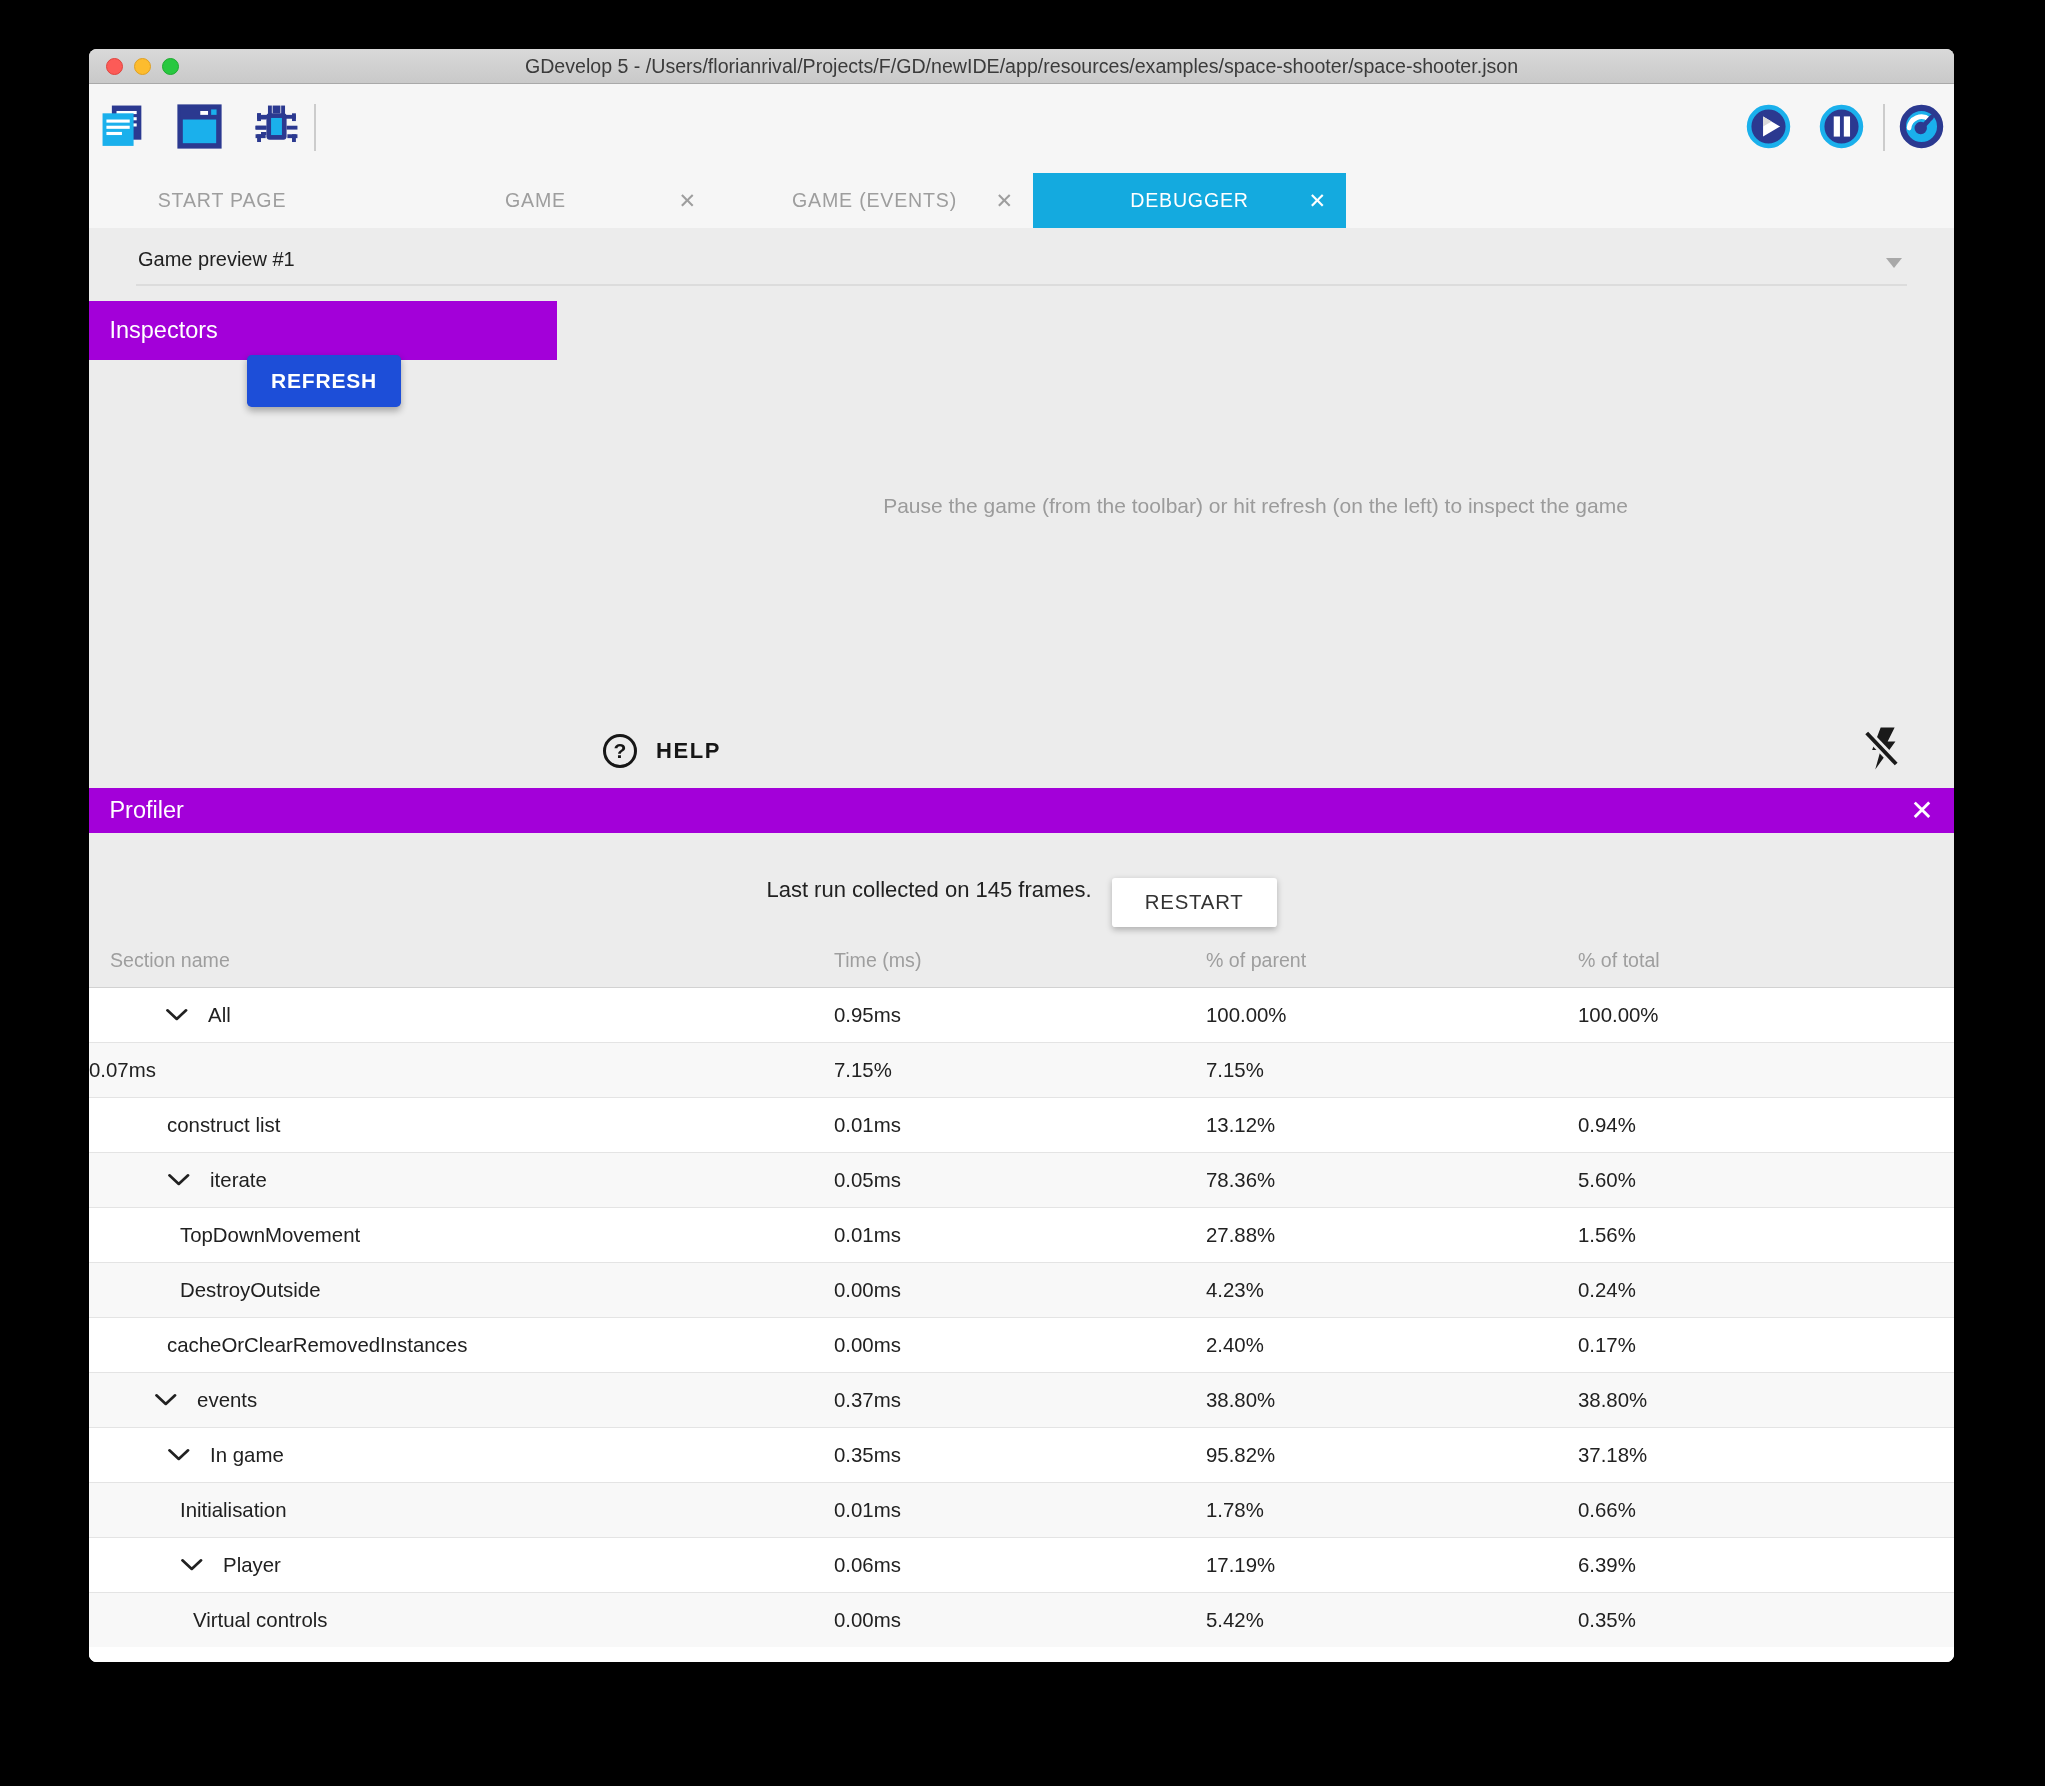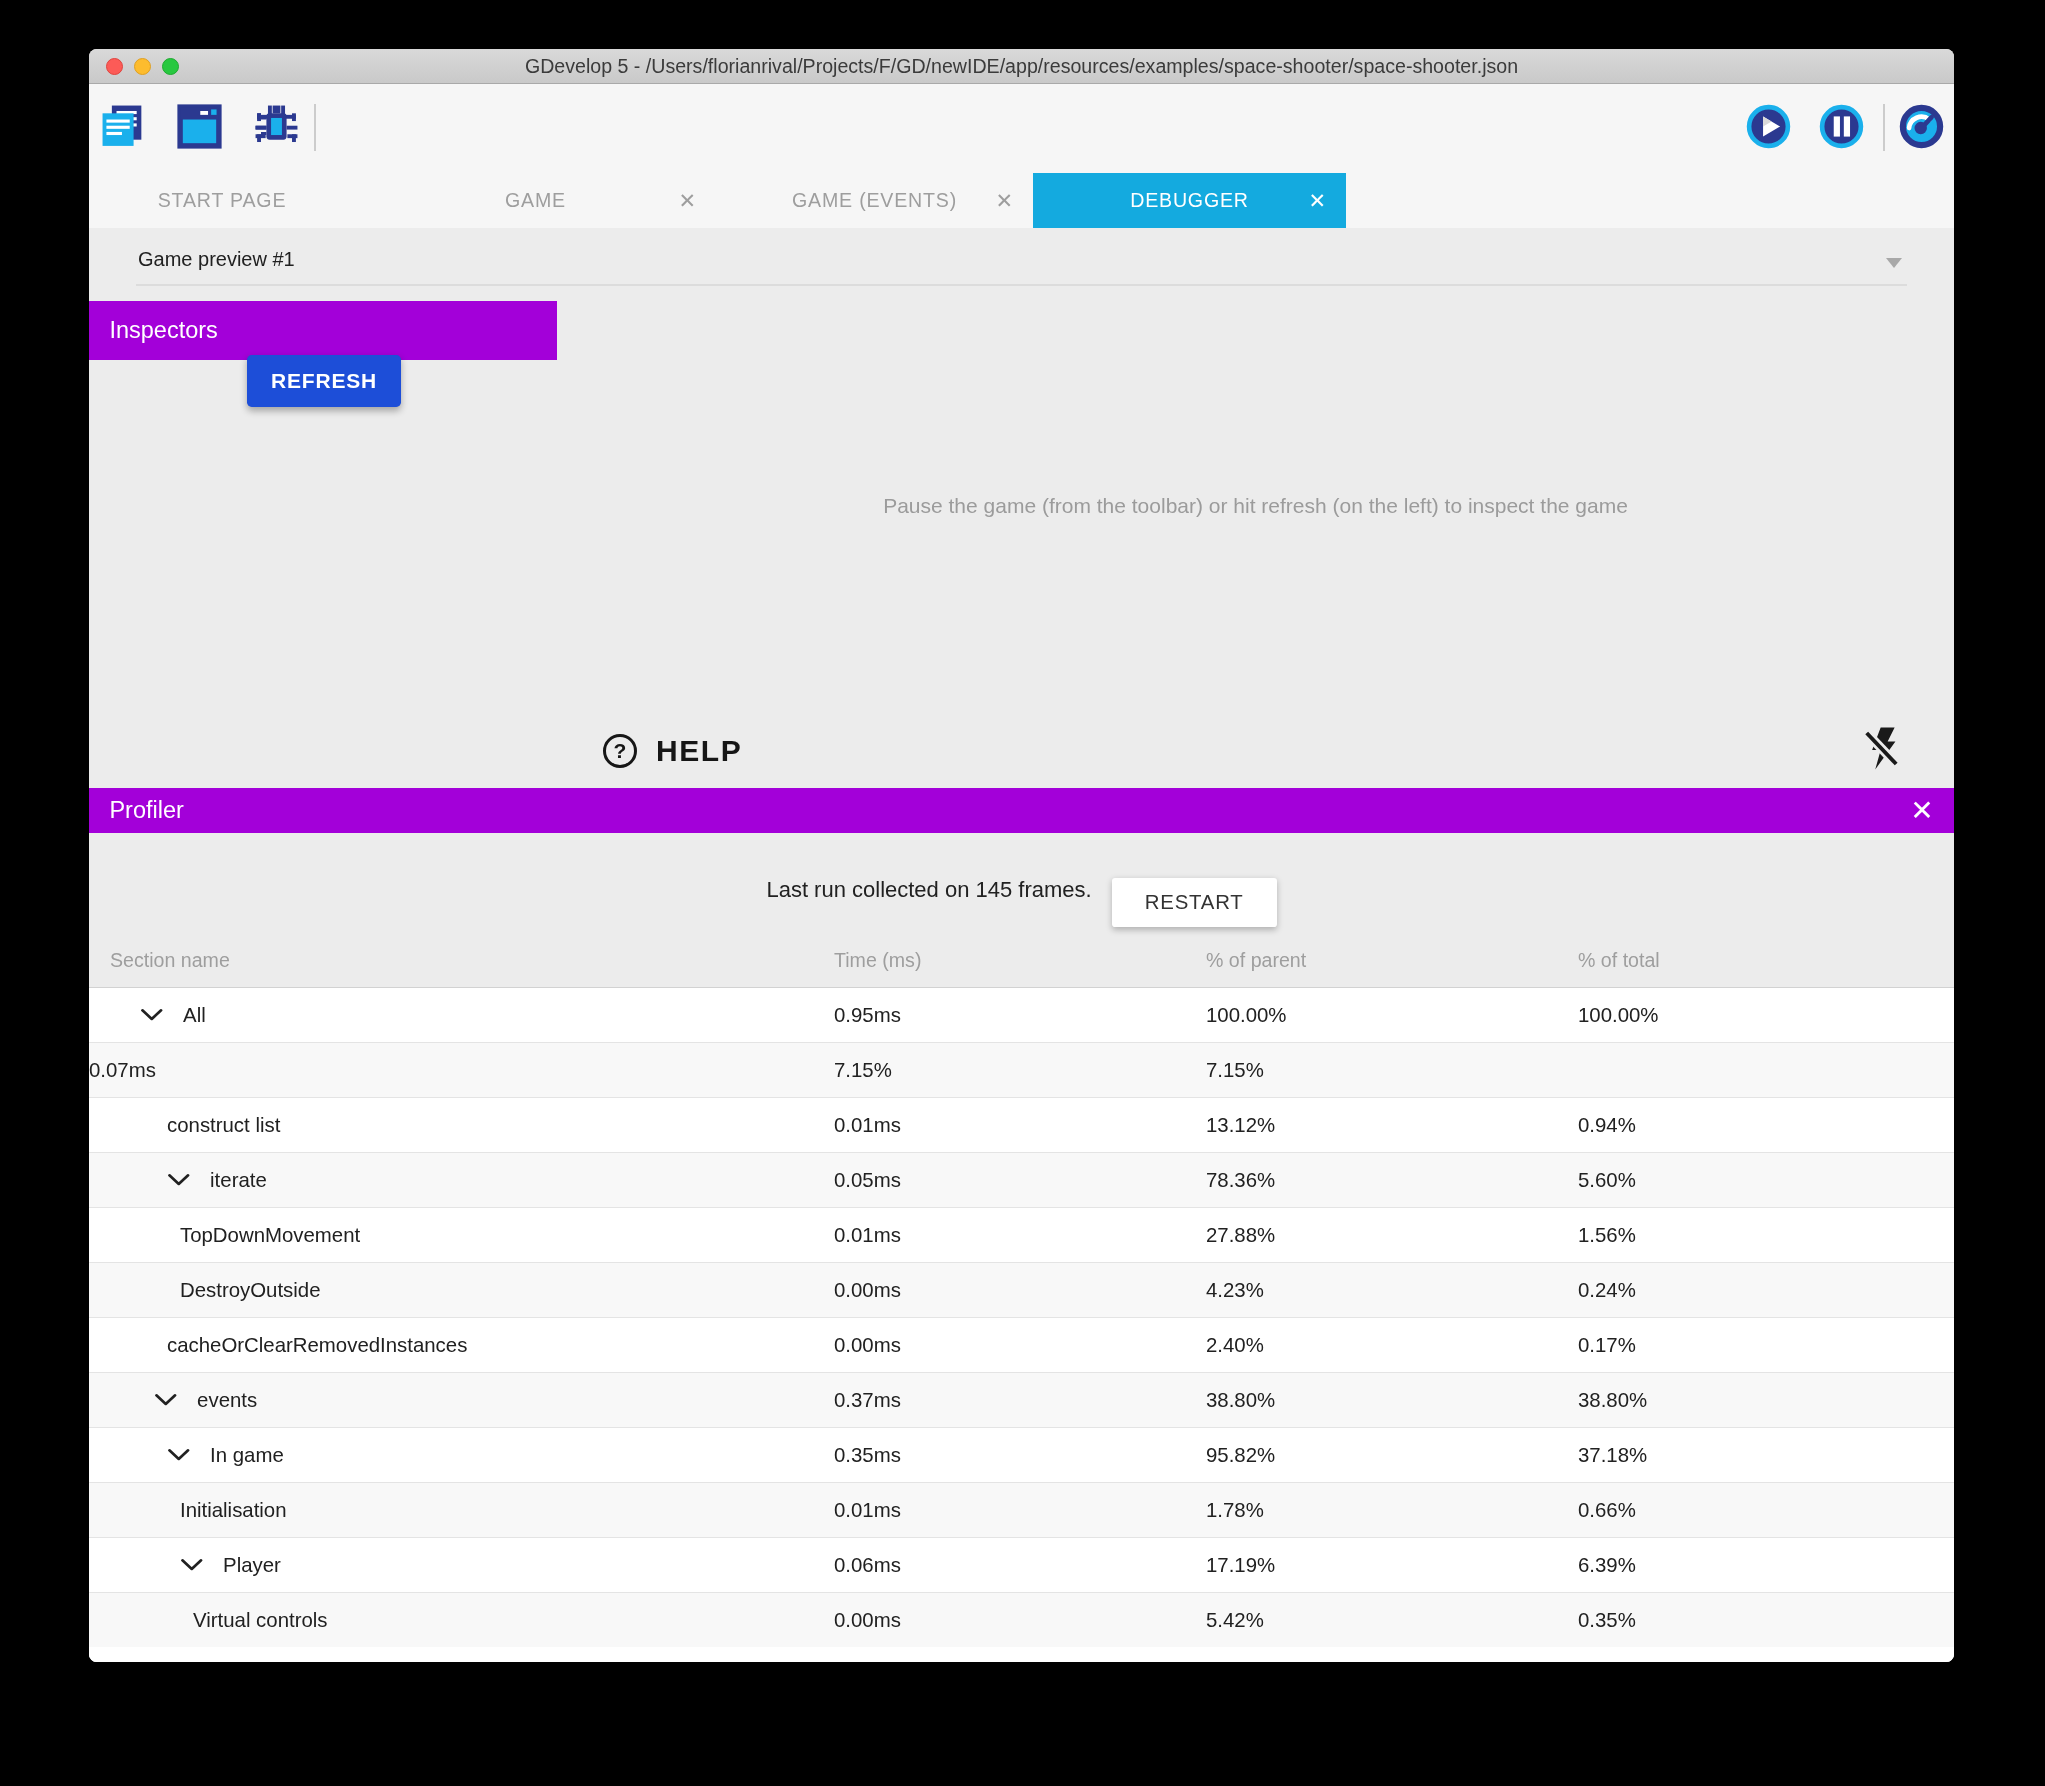--- a/index.html
+++ b/index.html
@@ -46,21 +46,21 @@
   .refresh-btn { position:absolute; left:158px; top:127px; width:154px; height:52px;
                  background:#1d4ed8; border:none; border-radius:4.7px; color:#fff;
                  font-family:inherit; font-weight:bold; font-size:21px; letter-spacing:0.8px;
                  box-shadow:0 3.1px 7.8px rgba(0,0,0,.3); }
   .pause-message { position:absolute; left:468px; right:0; top:266px; text-align:center;
                    font-size:21px; color:#9b9b9b; }
   .help-row { position:absolute; left:514px; top:506px; display:flex; align-items:center; gap:19px; }
   .help-circle { width:34px; height:34px; border:3.1px solid #161616; border-radius:50%;
                  display:flex; align-items:center; justify-content:center;
                  font-size:21px; font-weight:bold; color:#161616; }
-  .help-label { font-size:30px; font-weight:600; letter-spacing:1.6px; color:#161616; }
+  .help-label { font-size:22px; font-weight:600; letter-spacing:1.6px; color:#161616; }
   .flash-off { position:absolute; left:1773px; top:498px; width:42px; height:45px; }
 
   
   .profiler-header { height:45px; background:#a300d9; display:flex; align-items:center; padding:0 20.4px; }
   .profiler-title { color:#fff; font-size:23.5px; }
   .profiler-close { margin-left:auto; color:#fff; font-size:28px; line-height:1; }
   .profiler-body { background:#ececec; }
   .run-row { margin-top:32px; height:49px; display:flex; align-items:center; justify-content:center; }
   .run-info { font-size:22px; color:#212121; margin-right:20px; }
   .restart-btn { height:49px; padding:0 33px; background:#ffffff; border:none; border-radius:3.1px;
@@ -203,21 +203,21 @@
         <button class="restart-btn">RESTART</button>
       </div>
       <div class="table-head">
         <div class="hcell">Section name</div>
         <div class="hcell">Time (ms)</div>
         <div class="hcell">% of parent</div>
         <div class="hcell">% of total</div>
       </div>
       <div class="table-rows">
           <div class="prow">
-            <div class="pcell name-cell" style="padding-left: 51px;">
+            <div class="pcell name-cell" style="padding-left: 76px;">
               <svg class="chev" viewBox="0 0 30 18">
                 <polyline points="3,3 15,14 27,3"></polyline>
               </svg>
               <span>All</span>
             </div>
             <div class="pcell">0.95ms</div>
             <div class="pcell">100.00%</div>
             <div class="pcell">100.00%</div>
           </div>
           <div class="prow alt">

